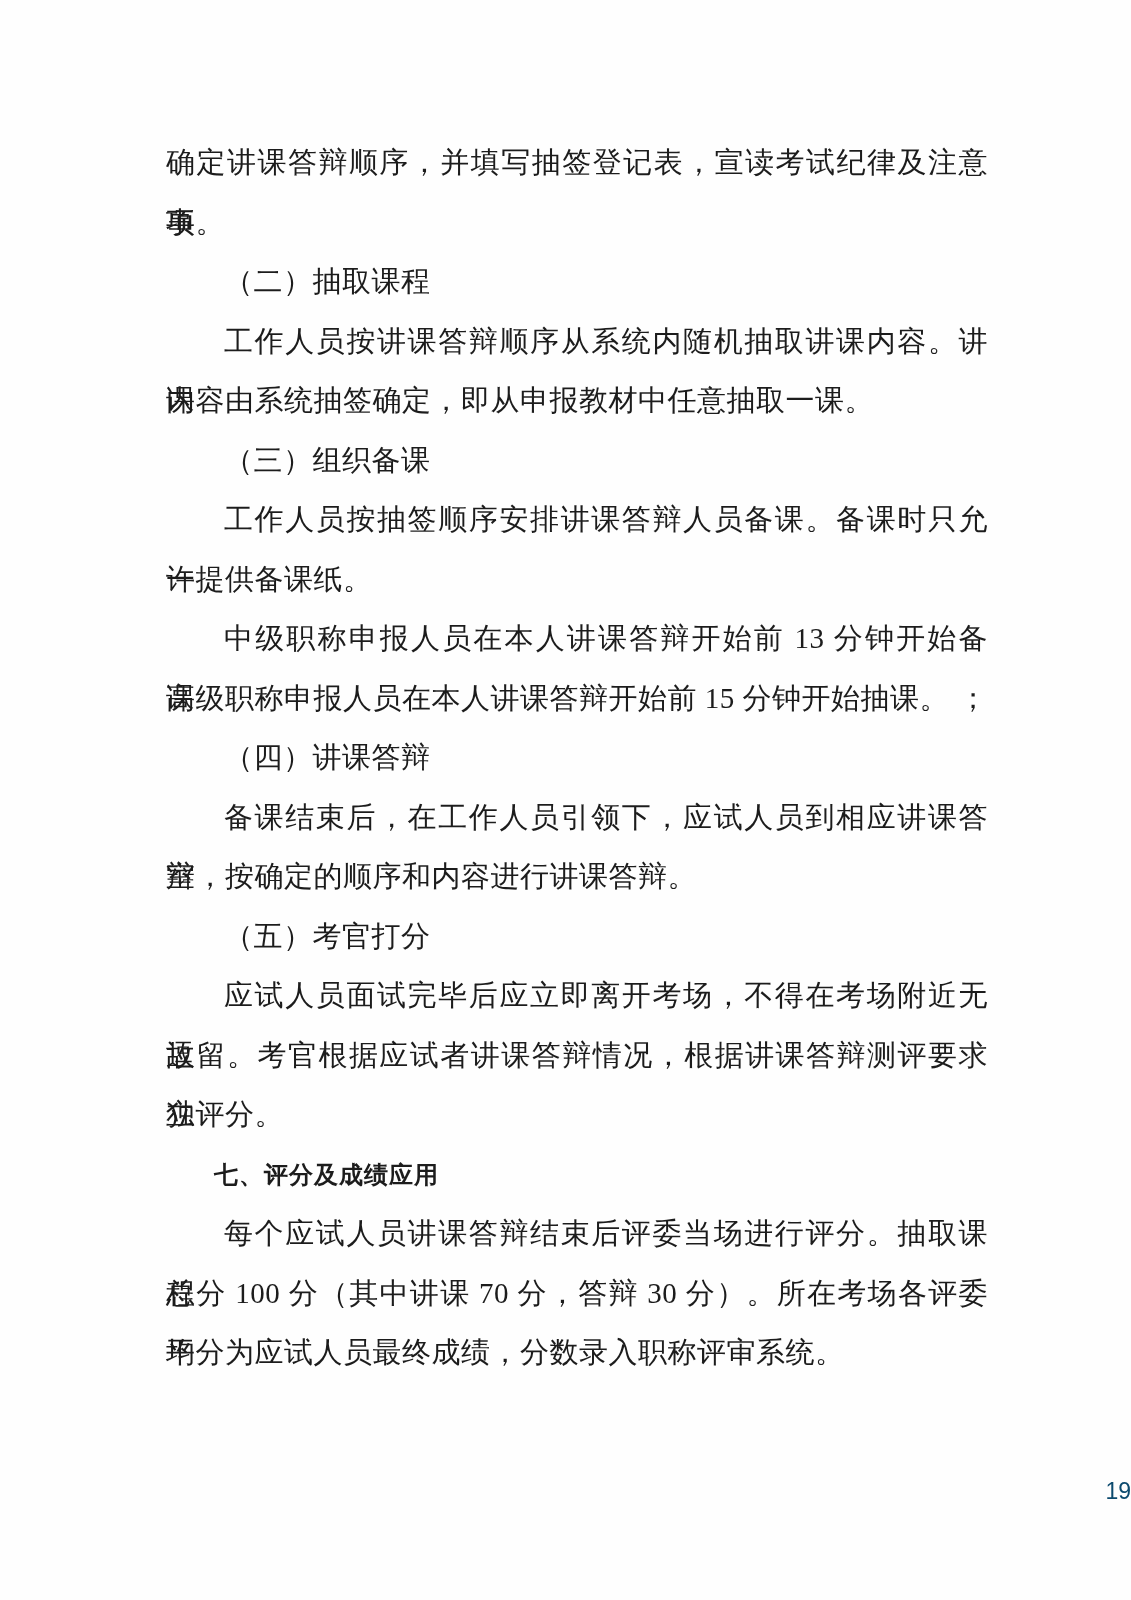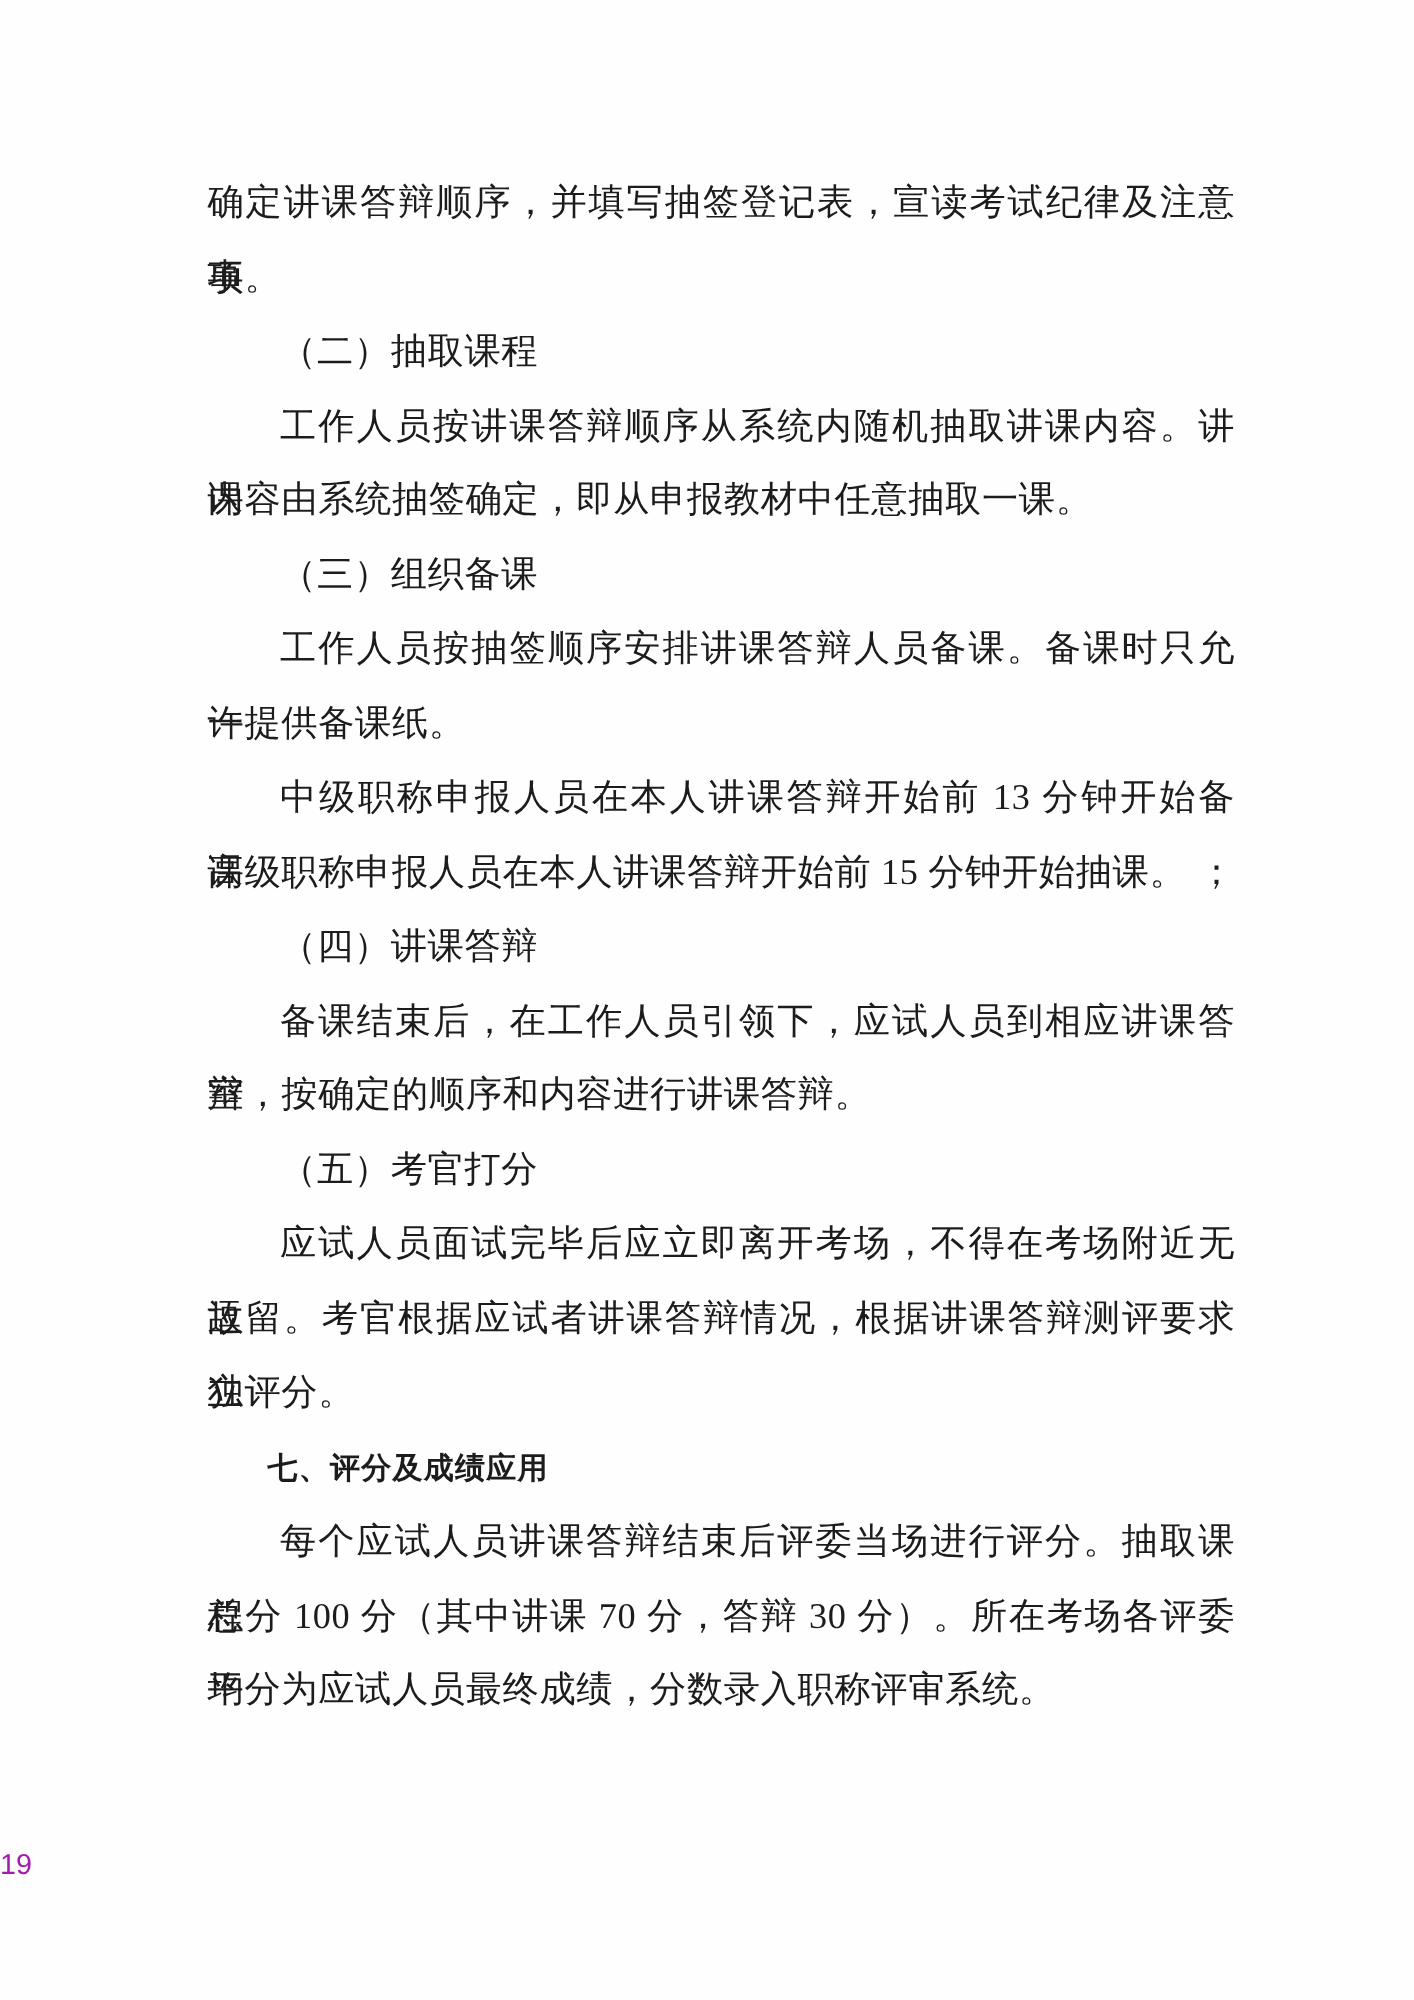--- a/index.html
+++ b/index.html
@@ -42,24 +42,24 @@
     font-family: "Liberation Sans", "DejaVu Sans", sans-serif;
     font-weight: 700;
     font-size: 24px;
     letter-spacing: 1px;
   }
   .page-footer {
     position: absolute;
     left: 0;
     top: 1478px;
     width: 100%;
-    text-align: left;
+    text-align: right;
     font-family: "Liberation Sans", "DejaVu Sans", sans-serif;
     font-size: 23px;
-    color: #a21caf;
+    color: #0c4a6e;
   }
 </style>
 </head>
 <body>
 
 <div class="page">
   <div class="doc-body">
     <div class="line fill">确定讲课答辩顺序，并填写抽签登记表，宣读考试纪律及注意事</div>
     <div class="line">项。</div>
     <div class="line indent">（二）抽取课程</div>

